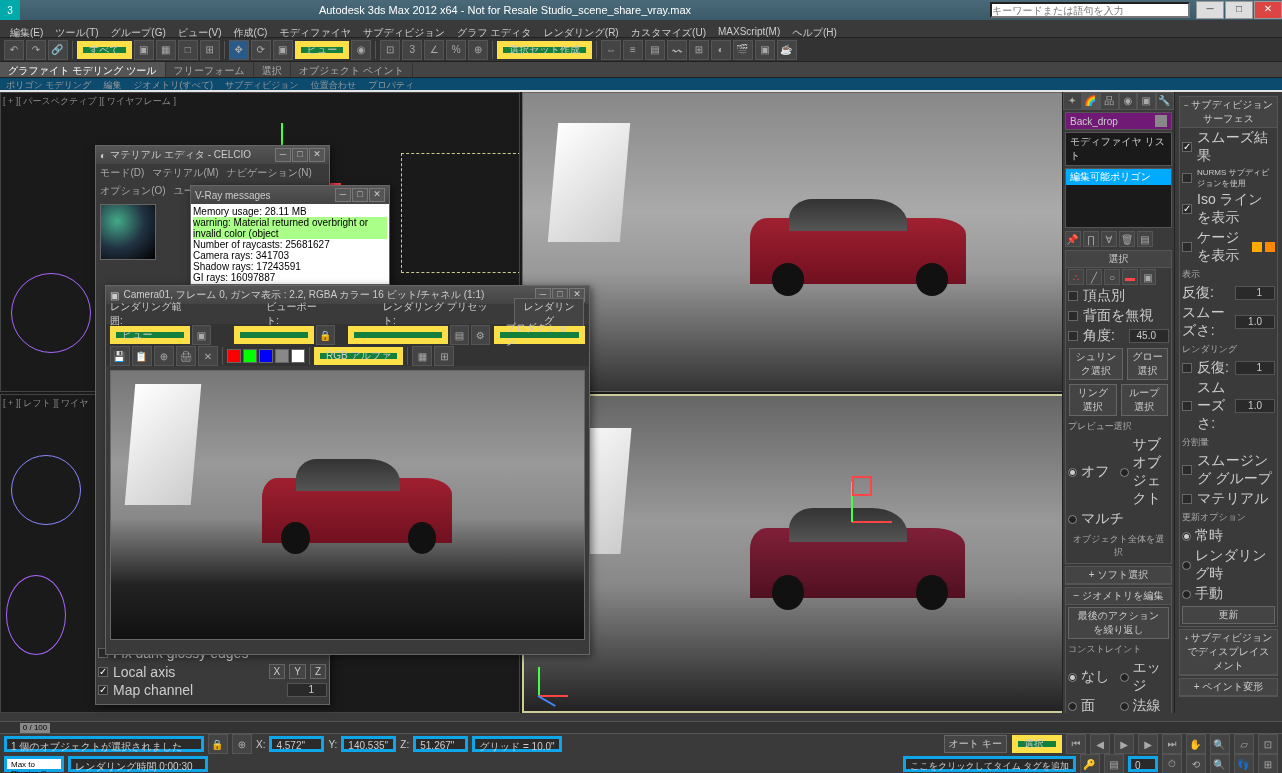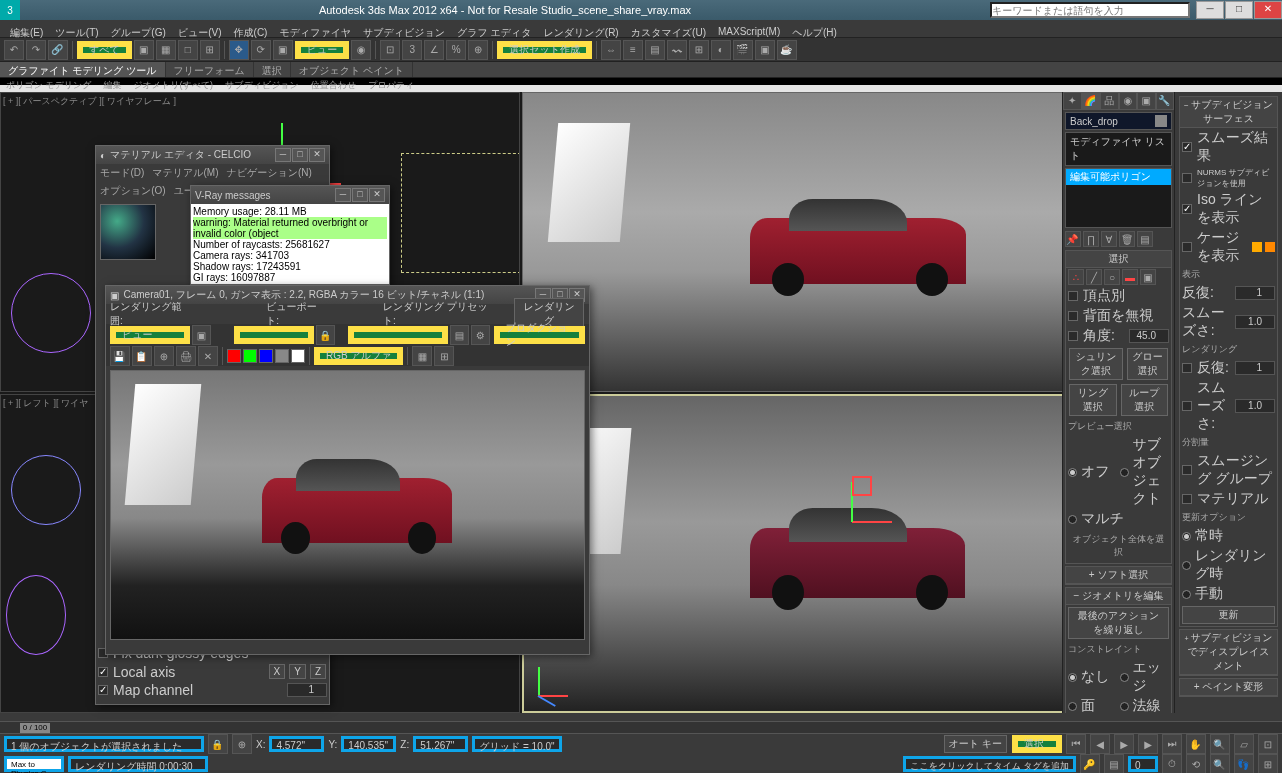--- a/index.html
+++ b/index.html
@@ -14,21 +14,21 @@
 .menubar{height:18px;background:#3a3a3a;display:flex;padding-left:4px;border-bottom:1px solid #222}
 .menubar span{padding:6px 6px;color:#ccc;font-size:10px}
 .toolbar{height:24px;background:#333;border-bottom:1px solid #222;display:flex;align-items:center;padding:0 4px;gap:2px}
 .tbtn{width:20px;height:20px;background:#444;border:1px solid #555;display:inline-flex;align-items:center;justify-content:center;color:#aaa}
 .tbtn.blue{background:#2a5a8a}
 .tsep{width:1px;height:18px;background:#555;margin:0 2px}
 .tdrop{height:18px;background:#15803d;border:6px solid #fde047;color:#ccc;padding:0 6px;min-width:50px;display:inline-flex;align-items:center}
 .ribbon{height:16px;background:#444;display:flex;border-bottom:1px solid #222}
 .ribbon span{padding:2px 8px;color:#aaa;font-size:10px;border-right:1px solid #333}
 .ribbon span.active{background:#555;color:#fff}
-.subtabs{height:14px;background:#000000;display:flex;border-bottom:7px solid #e5e5e5}
+.subtabs{height:14px;background:#0c4a6e;display:flex;border-bottom:2px solid #e5e5e5}
 .subtabs span{padding:1px 6px;color:#999;font-size:9px}
 .workspace{position:absolute;top:92px;left:0;right:160px;bottom:60px;background:#1a1a1a}
 .viewport{position:absolute;background:#2a2a2a;border:1px solid #444}
 .vp-label{position:absolute;top:2px;left:2px;color:#888;font-size:9px}
 .vp-tl{top:0;left:0;width:520px;height:300px}
 .vp-tr{top:0;left:522px;right:0;height:300px;border:1px solid #666}
 .vp-bl{top:302px;left:0;width:520px;bottom:0}
 .vp-br{top:302px;left:522px;right:0;bottom:0;border:2px solid #cc9}
 .scene-render{width:100%;height:100%;background:linear-gradient(180deg,#888 0%,#aaa 40%,#999 60%,#333 100%);position:relative;overflow:hidden}
 .softbox{position:absolute;left:5%;top:10%;width:12%;height:40%;background:linear-gradient(135deg,#fff,#ccc);transform:skewX(-5deg)}
@@ -39,21 +39,21 @@
 .gizmo{position:absolute;left:50%;top:50%;width:60px;height:60px}
 .gizmo .ax{position:absolute;left:0;top:50%;height:2px;transform-origin:left center}
 .gizmo .ax.r{width:40px;background:#f44}
 .gizmo .ax.g{width:40px;background:#4f4;transform:rotate(-90deg)}
 .wireframe-scene{width:100%;height:100%;background:#1a1a1a;position:relative;overflow:hidden}
 .wire-shape{position:absolute;border:1px solid #336}
 .rpanel{position:absolute;top:92px;right:0;width:160px;bottom:60px;background:#3a3a3a;border-left:1px solid #222;overflow:hidden}
 .rtabs{height:18px;display:flex;background:#2a2a2a}
 .rtabs span{width:20px;height:18px;border:1px solid #555;background:#444;text-align:center;line-height:16px;color:#aaa}
 .rtabs span.active{background:#555}
-.rfield{padding:2px 4px;background:#0f172a;border:1px solid #555;margin:2px;color:#ccc;display:flex;align-items:center;justify-content:space-between}
+.rfield{padding:2px 4px;background:#701a75;border:1px solid #555;margin:2px;color:#ccc;display:flex;align-items:center;justify-content:space-between}
 .rfield.dark{background:#1a1a1a}
 .rlist{height:60px;background:#1a1a1a;margin:2px;border:1px solid #555}
 .rlist .item{background:#0af;color:#fff;padding:1px 4px}
 .rsection{margin:2px;border:1px solid #555}
 .rsection .hdr{background:#444;padding:1px 4px;text-align:center;color:#ccc;border-bottom:1px solid #555}
 .rbtn{background:#444;border:1px solid #666;padding:1px 4px;text-align:center;color:#ccc;margin:1px;display:inline-block;min-width:40px}
 .rrow{display:flex;padding:1px 2px;align-items:center;gap:2px}
 .rrow label{flex:1;color:#ccc;font-size:14px}
 .spinner{width:40px;height:14px;background:#2a2a2a;border:1px solid #555;color:#ccc;text-align:right;padding-right:12px;position:relative}
 .chk{width:10px;height:10px;background:#2a2a2a;border:1px solid #666;display:inline-block;margin-right:3px;text-align:center;line-height:8px;color:#fff}

